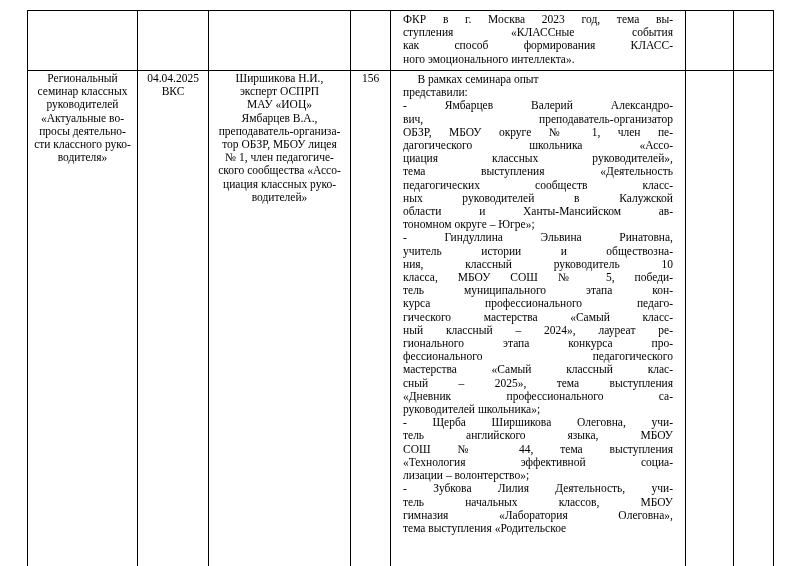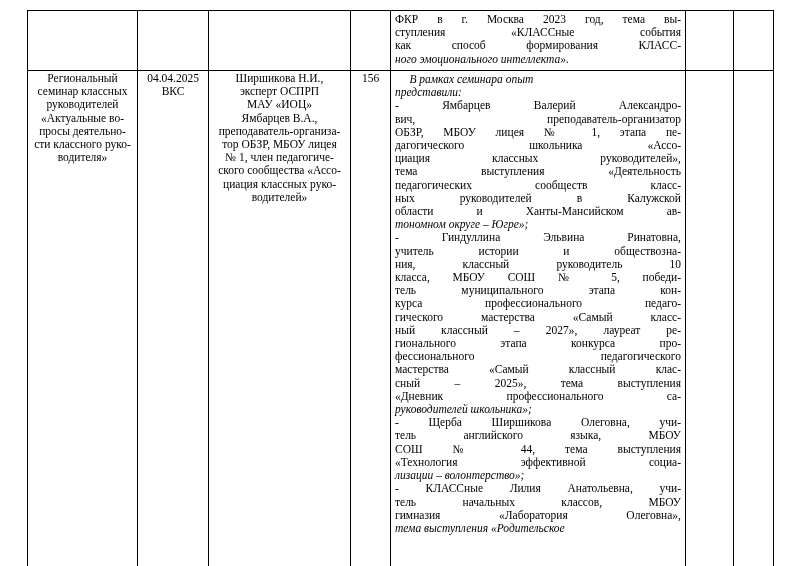--- a/index.html
+++ b/index.html
@@ -35,29 +35,28 @@
     font-size: 11.5px;
     line-height: 13.2px;
     overflow: hidden;
   }
   tr.r1 { height: 60px; }
   tr.r2 { height: 528px; }
   td.c {
     text-align: center;
     white-space: pre;        
   }
-  td.d { padding: 2px 4px; }
+  td.d { padding: 2px 12px; }
   td.d .para { margin: 0; }
   td.d .line {
     text-align: justify;
     text-align-last: justify; 
   }
   td.d .line-last {
     text-align-last: start;   
-    font-style: italic;
   }
 </style>
 </head>
 <body>
 
 <div class="sheet">
   <table class="doc">
     <colgroup>
       <col style="width:110px">
       <col style="width:71px">
@@ -108,54 +107,54 @@
         <td class="d">
             <div class="para">
               <div class="line line-last">&nbsp;&nbsp;&nbsp;&nbsp;&nbsp;В рамках семинара опыт</div>
             </div>
             <div class="para">
               <div class="line line-last">представили:</div>
             </div>
             <div class="para">
               <div class="line">- Ямбарцев Валерий Александро-</div>
               <div class="line">вич, преподаватель-организатор</div>
-              <div class="line">ОБЗР, МБОУ лицея № 1, этапа пе-</div>
+              <div class="line">ОБЗР, МБОУ округе № 1, член пе-</div>
               <div class="line">дагогического школьника «Ассо-</div>
               <div class="line">циация классных руководителей»,</div>
               <div class="line">тема выступления «Деятельность</div>
               <div class="line">педагогических сообществ класс-</div>
               <div class="line">ных руководителей в Калужской</div>
               <div class="line">области и Ханты-Мансийском ав-</div>
               <div class="line line-last">тономном округе – Югре»;</div>
             </div>
             <div class="para">
               <div class="line">- Гиндуллина Эльвина Ринатовна,</div>
               <div class="line">учитель истории и обществозна-</div>
               <div class="line">ния, классный руководитель 10</div>
               <div class="line">класса, МБОУ СОШ № 5, победи-</div>
               <div class="line">тель муниципального этапа кон-</div>
               <div class="line">курса профессионального педаго-</div>
               <div class="line">гического мастерства «Самый класс-</div>
-              <div class="line">ный классный – 2027», лауреат ре-</div>
+              <div class="line">ный классный – 2024», лауреат ре-</div>
               <div class="line">гионального этапа конкурса про-</div>
               <div class="line">фессионального педагогического</div>
               <div class="line">мастерства «Самый классный клас-</div>
               <div class="line">сный – 2025», тема выступления</div>
               <div class="line">«Дневник профессионального са-</div>
               <div class="line line-last">руководителей школьника»;</div>
             </div>
             <div class="para">
               <div class="line">- Щерба Ширшикова Олеговна, учи-</div>
               <div class="line">тель английского языка, МБОУ</div>
               <div class="line">СОШ № 44, тема выступления</div>
               <div class="line">«Технология эффективной социа-</div>
               <div class="line line-last">лизации – волонтерство»;</div>
             </div>
             <div class="para">
-              <div class="line">- КЛАССные Лилия Анатольевна, учи-</div>
+              <div class="line">- Зубкова Лилия Деятельность, учи-</div>
               <div class="line">тель начальных классов, МБОУ</div>
               <div class="line">гимназия «Лаборатория Олеговна»,</div>
               <div class="line line-last">тема выступления «Родительское</div>
             </div>
           </td>
         <td class="c"></td>
         <td class="c"></td>
       </tr>
     </tbody>
   </table>

